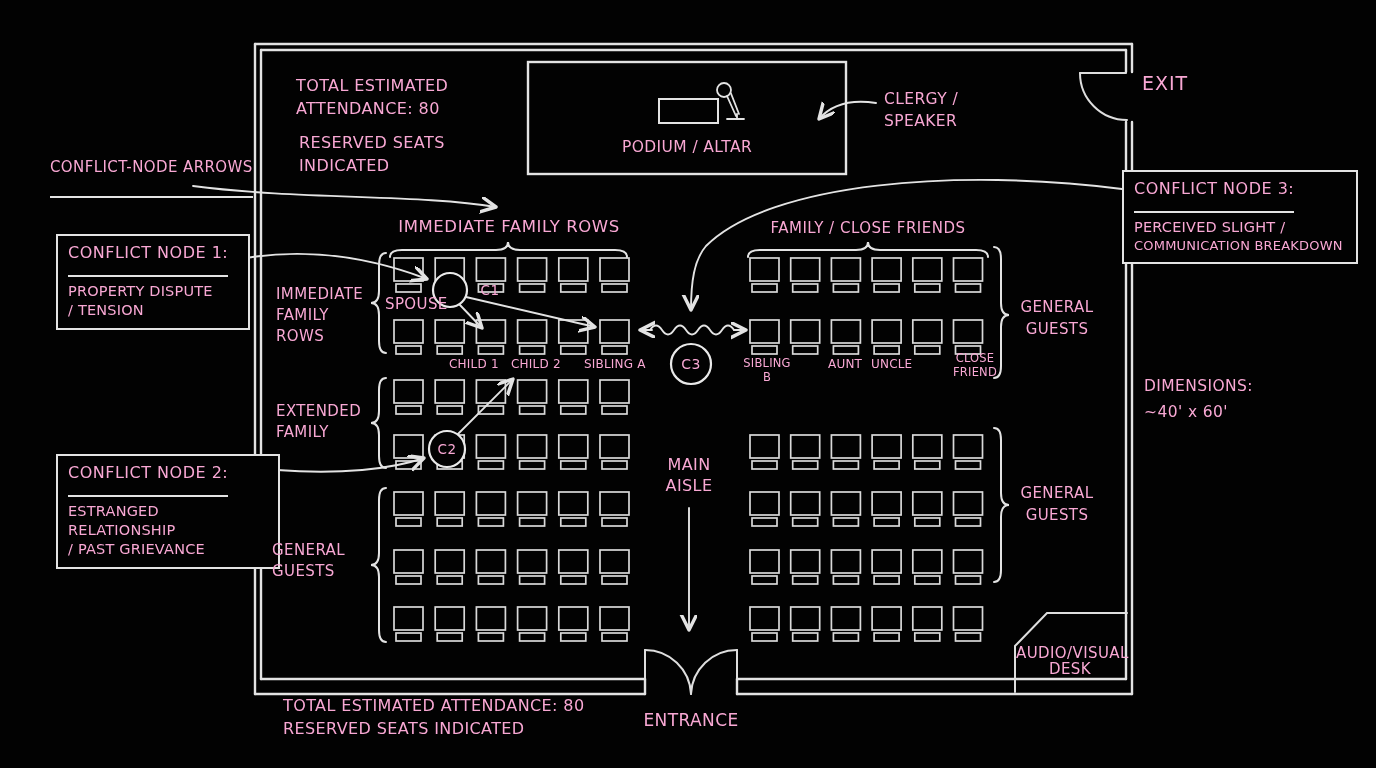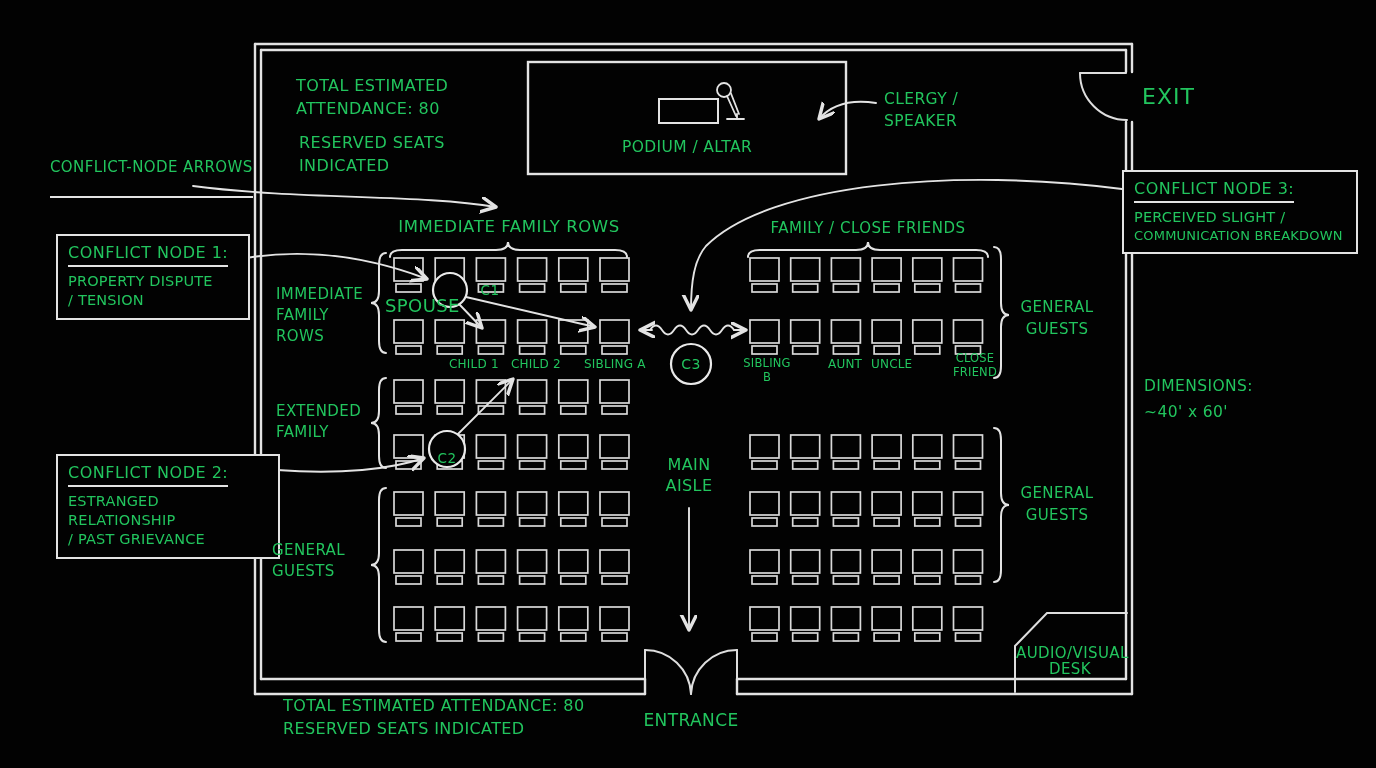--- a/index.html
+++ b/index.html
@@ -1,25 +1,25 @@
 <!DOCTYPE html>
 <html><head>
 <meta charset="utf-8">
 <style>
   html,body{margin:0;padding:0;background:#000;}
   .stage{position:relative;width:1376px;height:768px;background:#020202;overflow:hidden;
-         font-family:"DejaVu Sans",sans-serif;color:#22c55e;}
+         font-family:"DejaVu Sans",sans-serif;color:#f9a8d4;}
   .stage svg{position:absolute;left:0;top:0;}
   .t{position:absolute;white-space:nowrap;letter-spacing:.4px;line-height:1.25;}
   .ctr{text-align:center;}
   .rt{text-align:left;}
   .underline{display:inline-block;border-bottom:2px solid #e3e3e3;padding-bottom:19px;}
   .node-box{position:absolute;border:2px solid #e3e3e3;background:#020202;padding:7px 10px 8px 10px;}
   .node-title{font-size:16px;letter-spacing:.5px;display:inline-block;border-bottom:2px solid #e3e3e3;
-              padding-bottom:3px;margin-bottom:5px;}
+              padding-bottom:13px;margin-bottom:5px;}
   .node-desc{font-size:14.5px;letter-spacing:.2px;line-height:19px;}
   .node-desc-sm{font-size:13px;letter-spacing:.2px;line-height:17px;}
   .lbl-lg{font-size:16px;}
   .lbl-md{font-size:15px;}
   .lbl-sm{font-size:12px;letter-spacing:.2px;}
   .lbl-xs{font-size:11.5px;letter-spacing:.2px;line-height:14px;}
 </style>
 </head>
 <body>
 
@@ -423,21 +423,21 @@
     <span>INDICATED</span>
   </div>
 
   <div class="t ctr" style="left:528px;top:138px;width:318px;font-size:15.5px;">PODIUM / ALTAR</div>
 
   <div class="t" style="left:884px;top:88px;font-size:15.5px;line-height:22px;">
     <span>CLERGY /</span><br>
     <span>SPEAKER</span>
   </div>
 
-  <div class="t" style="left:1142px;top:83px;font-size:22px;letter-spacing:1px;text-align:right;">EXIT</div>
+  <div class="t" style="left:1142px;top:72px;font-size:19px;letter-spacing:1px;text-align:right;">EXIT</div>
 
   <div class="t lbl-md" style="left:50px;top:158px;">
     <span class="underline">CONFLICT-NODE ARROWS</span>
   </div>
 
   <div class="node-box" style="left:56px;top:234px;width:170px;">
     <div class="node-title">CONFLICT NODE 1:</div>
     <div class="node-desc">PROPERTY DISPUTE</div>
     <div class="node-desc">/ TENSION</div>
   </div>
@@ -473,21 +473,21 @@
 
   <div class="t ctr lbl-md" style="left:1012px;top:296px;width:90px;line-height:22px;">
     <span>GENERAL</span><br>
     <span>GUESTS</span>
   </div>
   <div class="t ctr lbl-md" style="left:1012px;top:482px;width:90px;line-height:22px;">
     <span>GENERAL</span><br>
     <span>GUESTS</span>
   </div>
 
-  <div class="t" style="left:385px;top:295px;font-size:18px;">SPOUSE</div>
+  <div class="t" style="left:385px;top:295px;font-size:15px;">SPOUSE</div>
   <div class="t lbl-sm" style="left:449px;top:357px;">CHILD 1</div>
   <div class="t lbl-sm" style="left:511px;top:357px;">CHILD 2</div>
   <div class="t lbl-sm" style="left:584px;top:357px;">SIBLING A</div>
   <div class="t ctr lbl-xs" style="left:740px;top:356px;width:54px;">
     <span>SIBLING</span><br>
     <span>B</span>
   </div>
   <div class="t lbl-sm" style="left:828px;top:357px;">AUNT</div>
   <div class="t lbl-sm" style="left:871px;top:357px;">UNCLE</div>
   <div class="t ctr lbl-xs" style="left:948px;top:351px;width:54px;">
@@ -511,16 +511,16 @@
     <span>AUDIO/VISUAL</span><br>
     <span>DESK</span>
   </div>
 
   <div class="t" style="left:1144px;top:373px;font-size:15.5px;line-height:26px;">
     <span>DIMENSIONS:</span><br>
     <span>~40' x 60'</span>
   </div>
 
   <div class="t ctr" style="left:433px;top:282px;width:34px;font-size:13.5px;padding-left:40px;">C1</div>
-  <div class="t ctr" style="left:430px;top:450px;width:34px;font-size:13.5px;">C2</div>
+  <div class="t ctr" style="left:430px;top:441px;width:34px;font-size:13.5px;">C2</div>
   <div class="t ctr" style="left:674px;top:356px;width:34px;font-size:14px;">C3</div>
 
 </div>
 
 </body></html>

